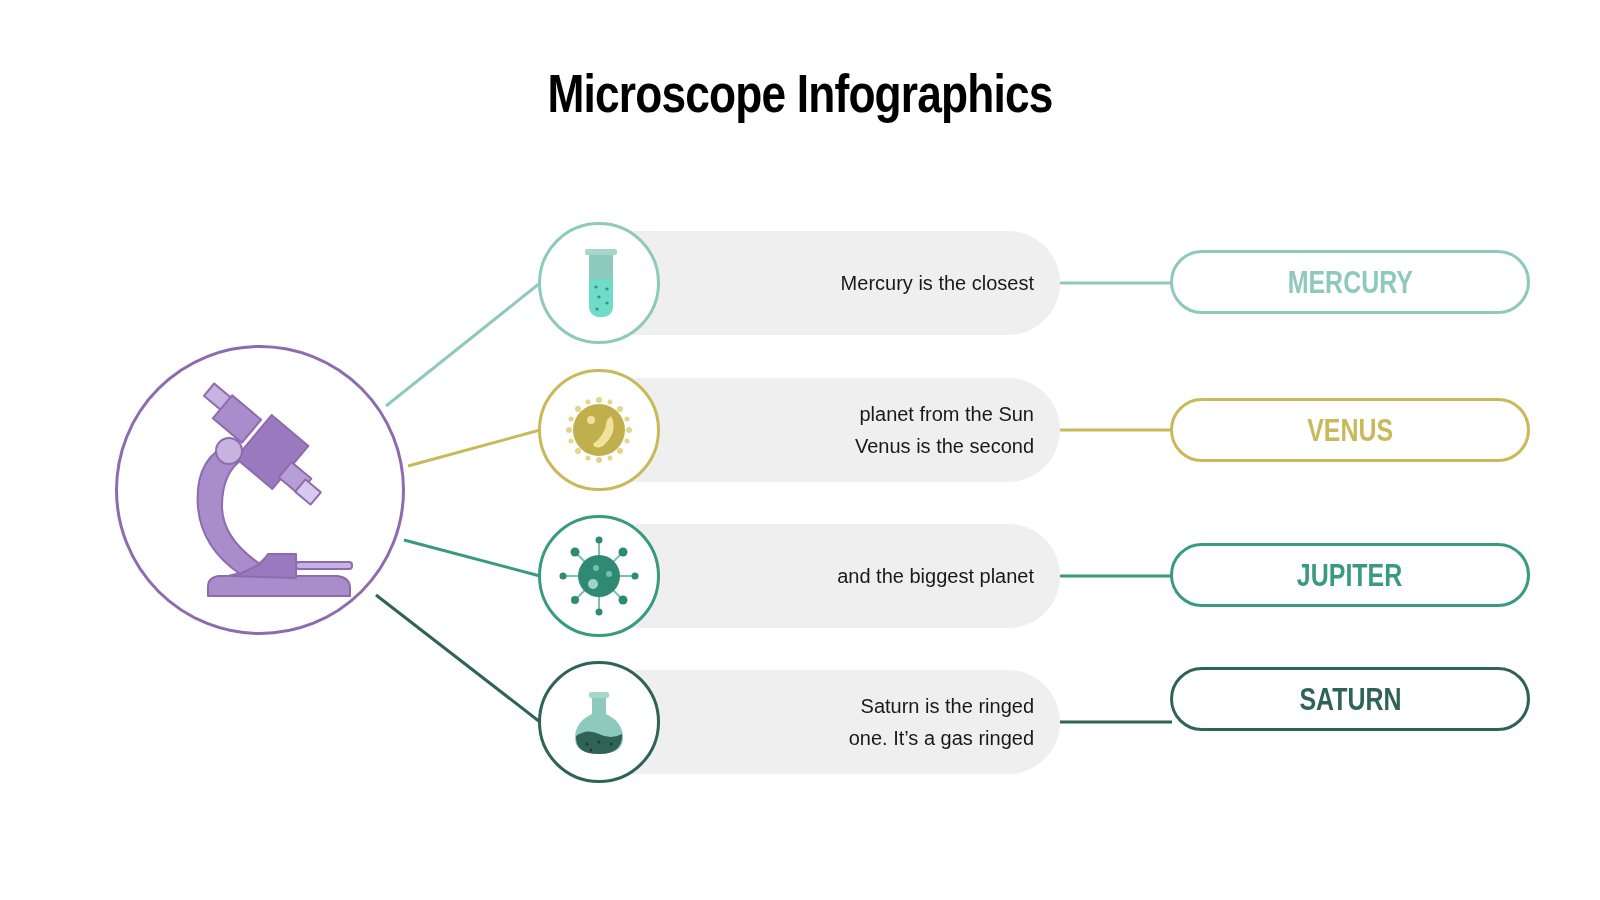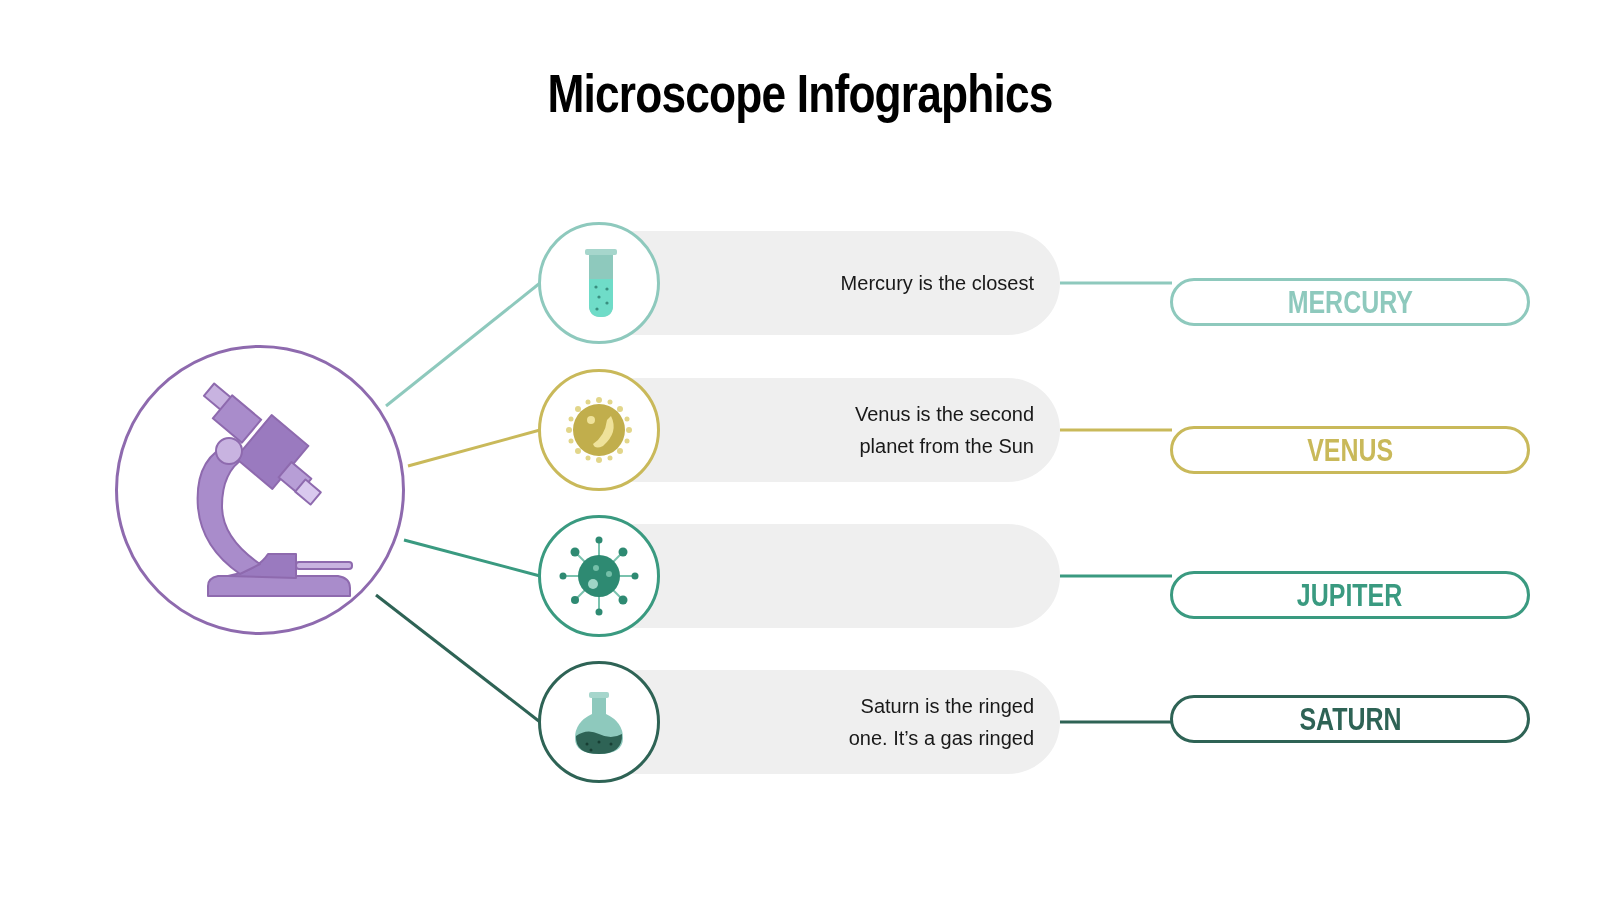--- a/index.html
+++ b/index.html
@@ -23,23 +23,23 @@
     position: absolute; right: 26px; top: 50%; transform: translateY(-50%);
     text-align: right; font-size: 20px; line-height: 32px; color: #191919;
     font-family: "Liberation Sans", sans-serif; width: 330px;
   }
   .icon-circle {
     position: absolute; left: 538px; width: 122px; height: 122px; border-radius: 50%;
     background: #fff; border: 3px solid; box-sizing: border-box;
   }
   .icon-circle svg { position: absolute; left: 0; top: 0; width: 116px; height: 116px; }
   .label {
-    position: absolute; left: 1170px; width: 360px; height: 48px; border: 3px solid;
+    position: absolute; left: 1170px; width: 360px; height: 64px; border: 3px solid;
     border-radius: 32px; box-sizing: border-box; background: #fff;
-    display: flex; align-items: center; justify-content: center; margin-top: 28px;
+    display: flex; align-items: center; justify-content: center;
   }
   .label span {
     font-family: "Liberation Sans", sans-serif; font-weight: 700; font-size: 32px;
     display: inline-block; transform: scaleX(0.78); letter-spacing: 0px;
   }
 </style>
 </head>
 <body>
 
 <div class="title">Microscope Infographics</div>
@@ -95,22 +95,22 @@
       <circle cx="56" cy="84" r="1.6" fill="#3a8f80"></circle>
     <circle cx="66" cy="64" r="1.6" fill="#3a8f80"></circle>
   </svg>
 </div>
 <div class="label" style="top:250px; border-color:#8ec9bd">
   <span style="color:#8ec9bd">MERCURY</span>
 </div>
 
 <div class="pill" style="top:378px">
   <div class="desc">
+    <div>planet from the Sun</div>
     <div>Venus is the second</div>
-    <div>planet from the Sun</div>
   </div>
 </div>
 <div class="icon-circle" style="top:369px; border-color:#c9b95a">
   <svg viewBox="0 0 116 116">
     <g fill="#e2d68a">
       <circle cx="58" cy="28" r="3"></circle>
         <circle cx="58" cy="88" r="3"></circle>
         <circle cx="28" cy="58" r="3"></circle>
         <circle cx="88" cy="58" r="3"></circle>
       <circle cx="37" cy="37" r="3"></circle>
@@ -130,20 +130,21 @@
     <path d="M70 44 Q78 60 62 74 Q54 78 52 72 Q64 64 66 48 Z" fill="#efe29a"></path>
     <circle cx="50" cy="48" r="4" fill="#efe29a"></circle>
   </svg>
 </div>
 <div class="label" style="top:398px; border-color:#c9b95a">
   <span style="color:#c9b95a">VENUS</span>
 </div>
 
 <div class="pill" style="top:524px">
   <div class="desc">
+    <div>and the biggest planet</div>
   </div>
 </div>
 <div class="icon-circle" style="top:515px; border-color:#3a9a80">
   <svg viewBox="0 0 116 116">
     <g stroke="#7ac2ae" stroke-width="2">
       <line x1="58" y1="22" x2="58" y2="94"></line>
         <line x1="22" y1="58" x2="94" y2="58"></line>
       <line x1="34" y1="34" x2="82" y2="82"></line>
         <line x1="82" y1="34" x2="34" y2="82"></line>
     </g>

